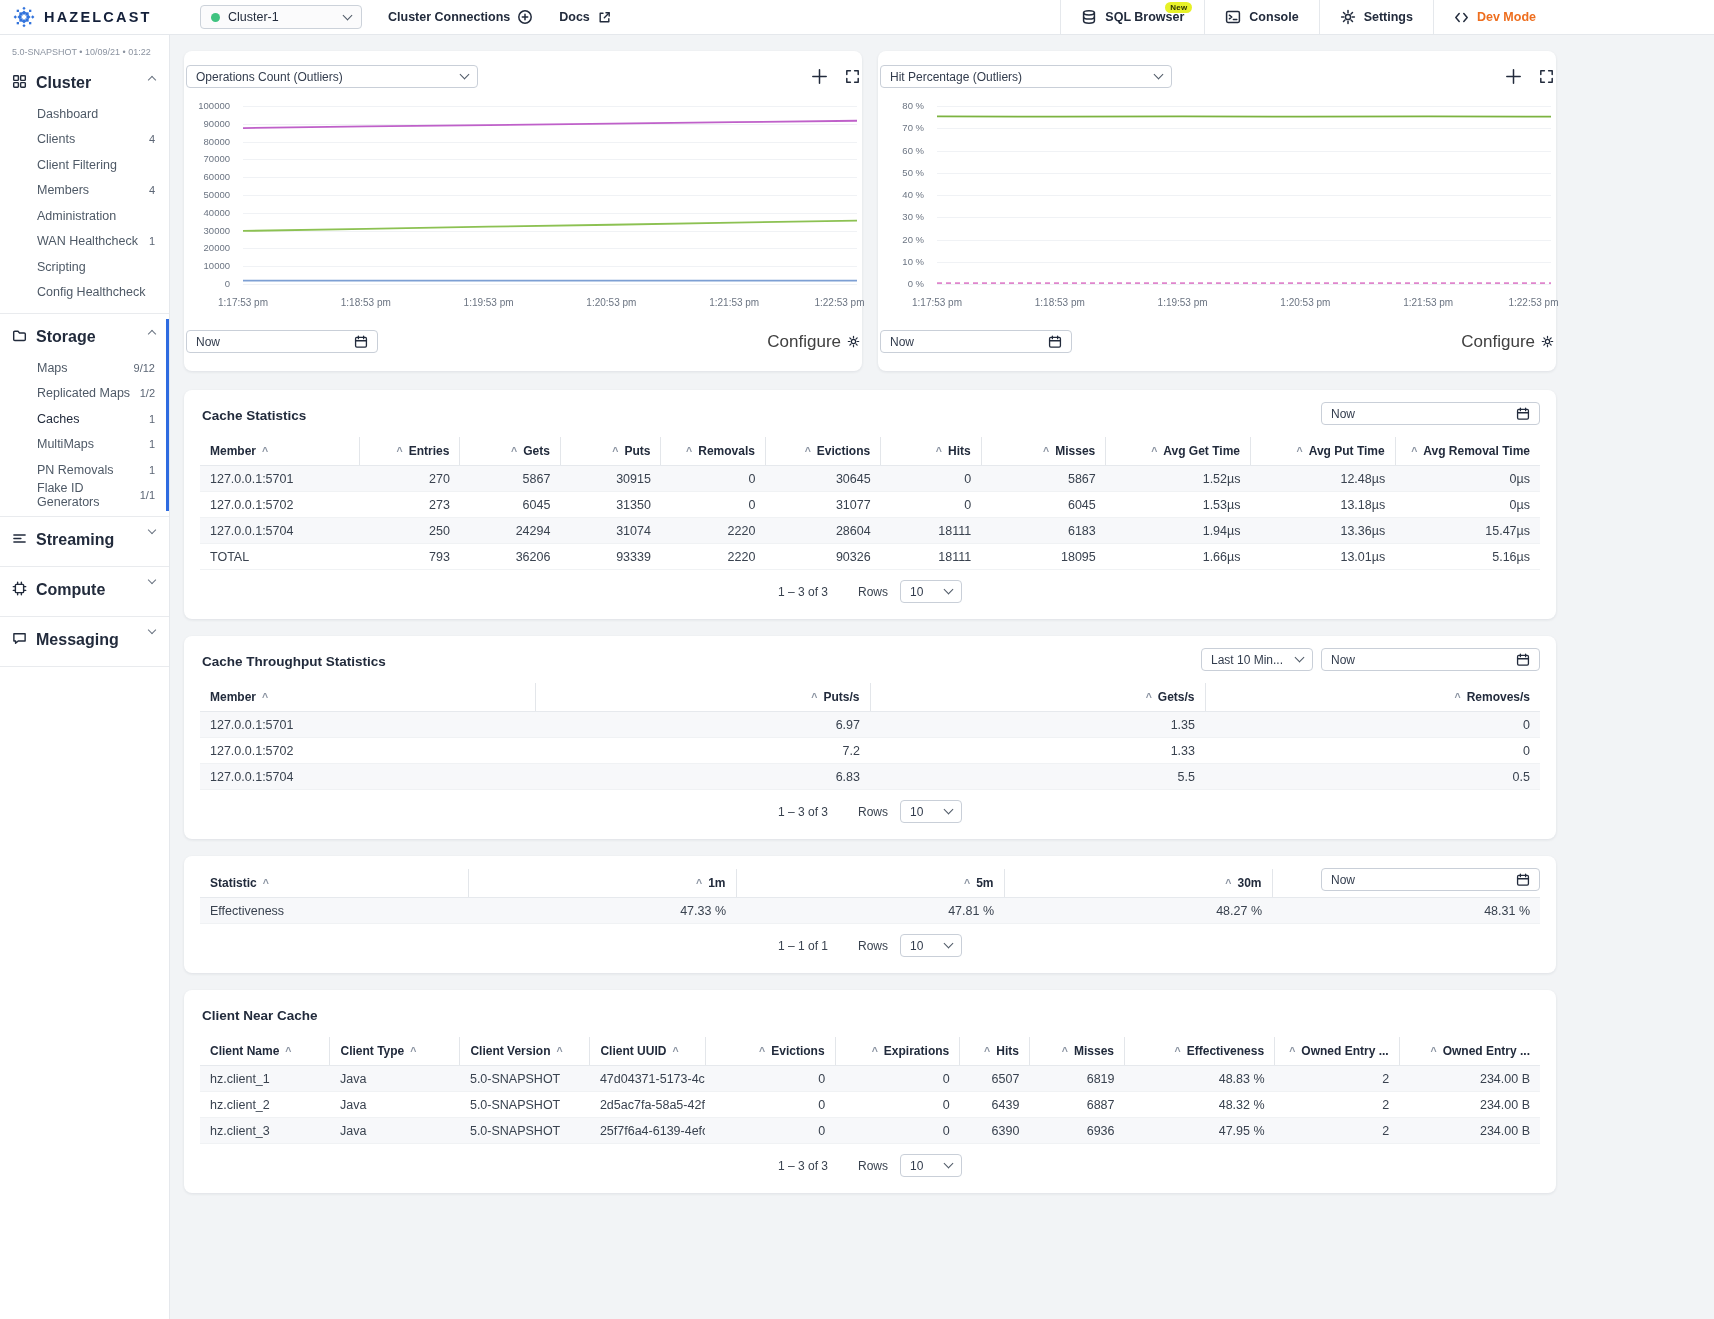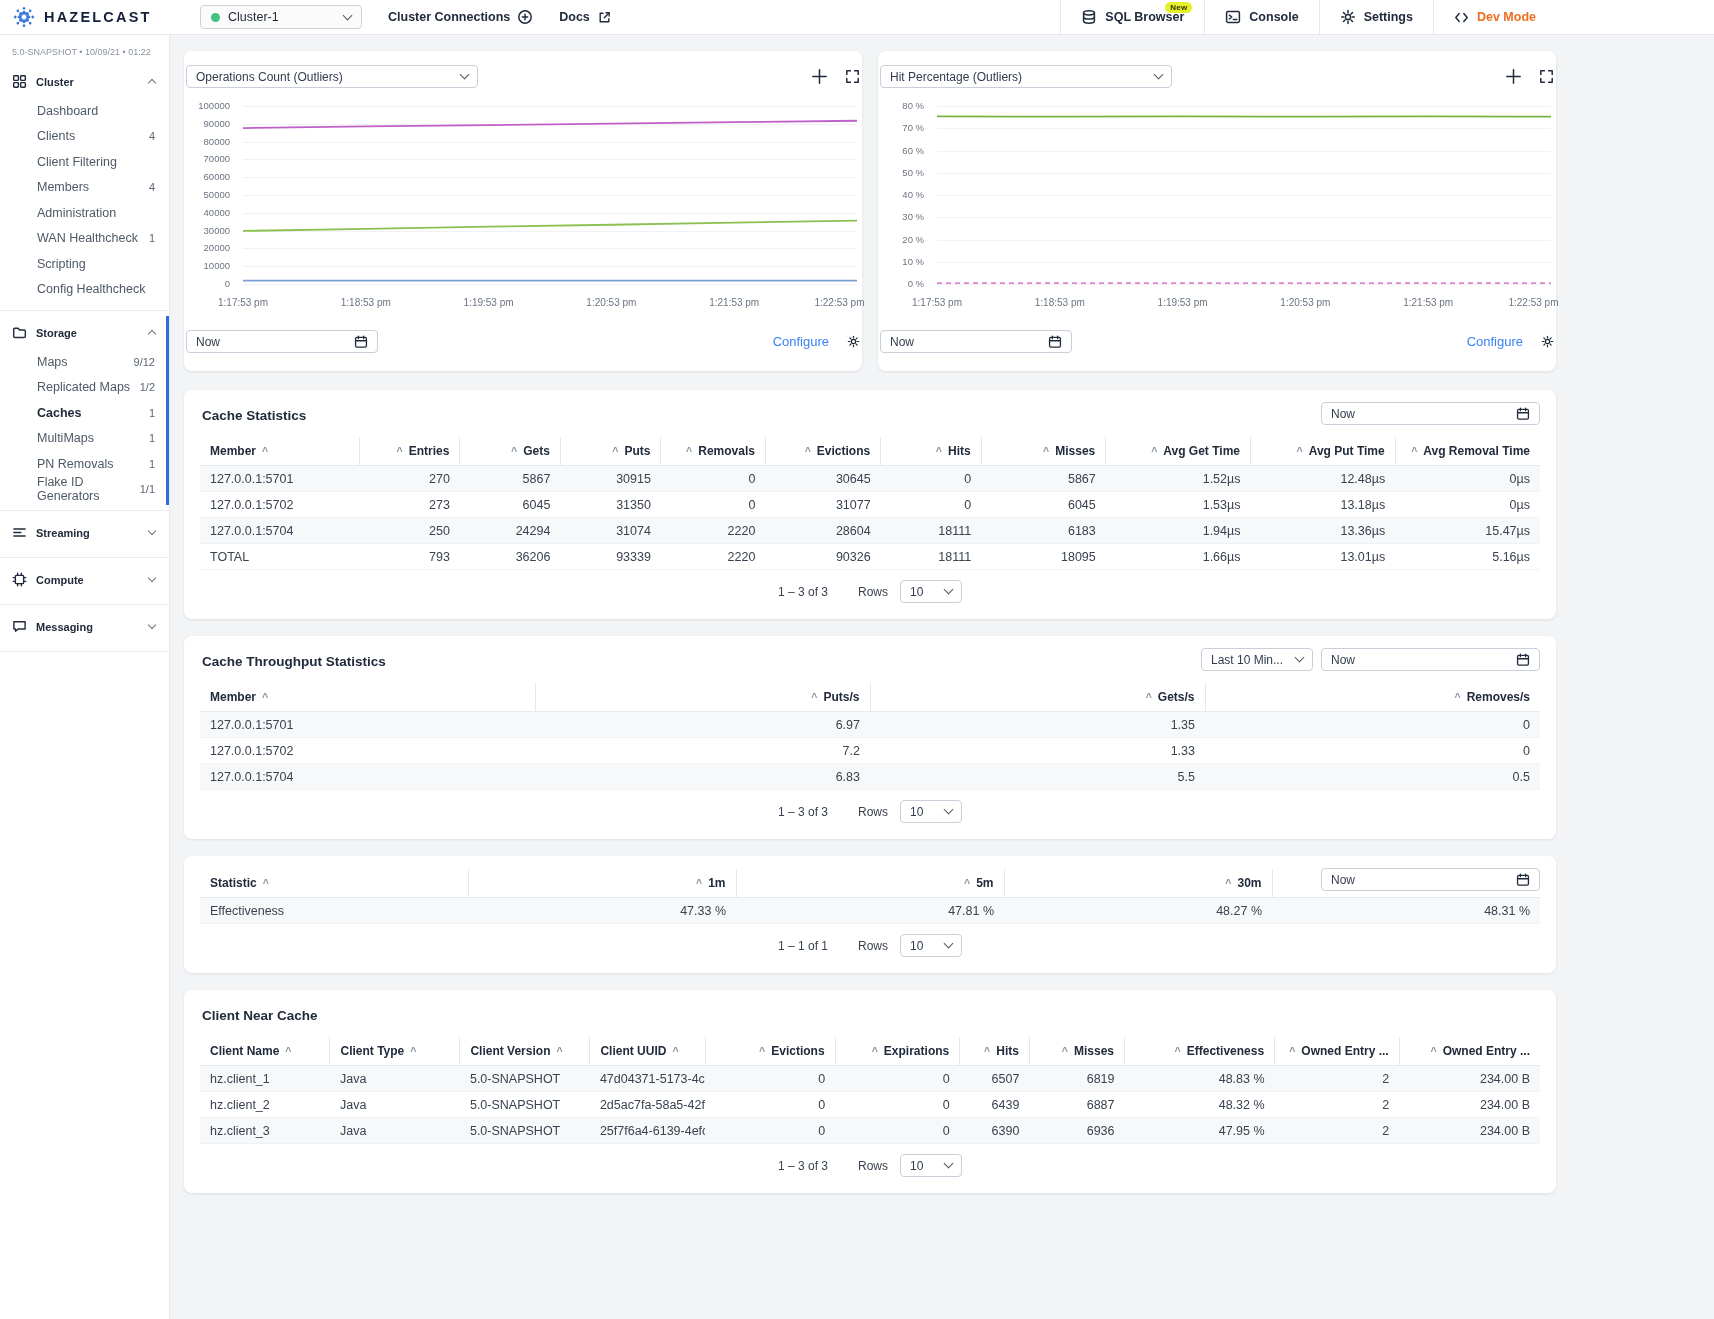--- a/index.html
+++ b/index.html
@@ -21,26 +21,26 @@
 .tb-right{margin-left:auto;display:flex;align-items:stretch;height:100%}
 .tb-item{display:flex;align-items:center;gap:8px;padding:0 20px;border-left:1px solid #e5e8ec;font-size:12.5px;font-weight:700;color:#222b3c;position:relative;cursor:pointer}
 .tb-item.dev{color:#ee6e1e}
 .new-badge{position:absolute;top:2px;right:12px;background:#e7f127;color:#2c3400;font-size:8px;font-weight:700;padding:1px 5px;border-radius:6px;letter-spacing:.2px}
 
 .app-row{display:flex;height:1284px}
 .sidebar{width:170px;flex:0 0 170px;background:#fff;border-right:1px solid #e5e8ec;padding-top:4px;overflow:hidden}
 .main{flex:1;padding:16px 158px 0 14px;overflow:hidden}
 
 .version{font-size:9px;color:#8b93a0;padding:8px 0 8px 12px}
-.sec-head{display:flex;align-items:center;gap:9px;padding:9px 14px 9px 12px;font-size:11px;font-weight:700;color:#222b3c;cursor:pointer}
+.sec-head{display:flex;align-items:flex-start;gap:9px;padding:9px 14px 9px 12px;font-size:16px;font-weight:700;color:#222b3c;cursor:pointer}
 .sec-head .chev{margin-left:auto;width:6px;height:6px;border-color:#6a7482}
 .section{padding-bottom:3px}
 .section.active-sec{box-shadow:inset -3px 0 0 #2e6be0}
 .side-item{display:flex;align-items:center;padding:0 14px 0 37px;height:25.5px;font-size:12.5px;color:#4e5966;cursor:pointer}
-.side-item.active .si-label{font-weight:700;color:#222b3c}
+.side-item.active .si-label{font-weight:400;color:#222b3c}
 .si-badge{margin-left:auto;font-size:11px;color:#5c6675}
 .side-divider{height:1px;background:#e9ebee;margin:5px 0}
 
 .card{background:#fff;border-radius:8px;box-shadow:0 1px 3px rgba(25,35,55,.09)}
 .header-card{height:51px;display:flex;align-items:center;padding:0 18px;margin-bottom:15px}
 .page-title{font-size:15px;font-weight:700;color:#222b3c;margin-right:10px}
 .cache-browser{margin-left:auto;display:flex;align-items:center;gap:9px;height:26px;padding:0 15px;border:1px solid #2f6fd3;border-radius:14px;background:#fff;color:#2565cf;font-size:11px;font-weight:700;letter-spacing:.4px;font-family:inherit;cursor:pointer}
 
 .charts-row{display:flex;gap:16px;margin-bottom:19px}
 .chart-card{flex:1;height:320px;padding:14px 2px;position:relative}
@@ -55,21 +55,21 @@
 .plot{position:absolute;left:57px;right:3px;top:6px;bottom:28px}
 .gridline{position:absolute;left:0;right:0;height:1px;background:#f0f2f5}
 .series{position:absolute;left:0;top:0;width:100%;height:100%;overflow:visible}
 .x-axis{position:absolute;left:57px;right:3px;bottom:4px;height:13px}
 .xtick{position:absolute;bottom:0;transform:translateX(-50%);font-size:10px;color:#6b7482;white-space:nowrap}
 .xtick:last-child{transform:translateX(-85%)}
 .chart-bottom{display:flex;align-items:center;margin-top:18px}
 .datepicker{height:23px;border:1px solid #c9cfd8;border-radius:4px;background:#fff;display:flex;align-items:center;padding:0 9px;font-size:12px;color:#323c4d;cursor:pointer}
 .datepicker svg{margin-left:auto}
 .dp-chart{width:192px}
-.configure{margin-left:auto;display:flex;align-items:center;gap:18px;color:#3b82f6;font-size:13px;cursor:pointer}
+.configure{margin-left:auto;display:flex;align-items:center;gap:6px;color:#404040;font-size:17px;cursor:pointer}
 
 .table-card{padding:13px 16px 8px;margin-bottom:17px;position:relative}
 .card-title{font-size:13.5px;font-weight:700;color:#222b3c;padding:5px 2px 14px}
 .card-controls{position:absolute;top:12px;right:16px;display:flex;gap:8px}
 .dp-card{width:219px}
 .period-select{width:112px}
 table{width:100%;border-collapse:collapse;table-layout:fixed}
 th{font-size:12px;font-weight:700;color:#222b3c;padding:7px 10px;border-bottom:1px solid #e6e9ed;white-space:nowrap;overflow:hidden}
 th+th{border-left:1px solid #e3e6ea}
 th .caret{color:#8a93a1;font-size:10.5px;font-weight:700}

